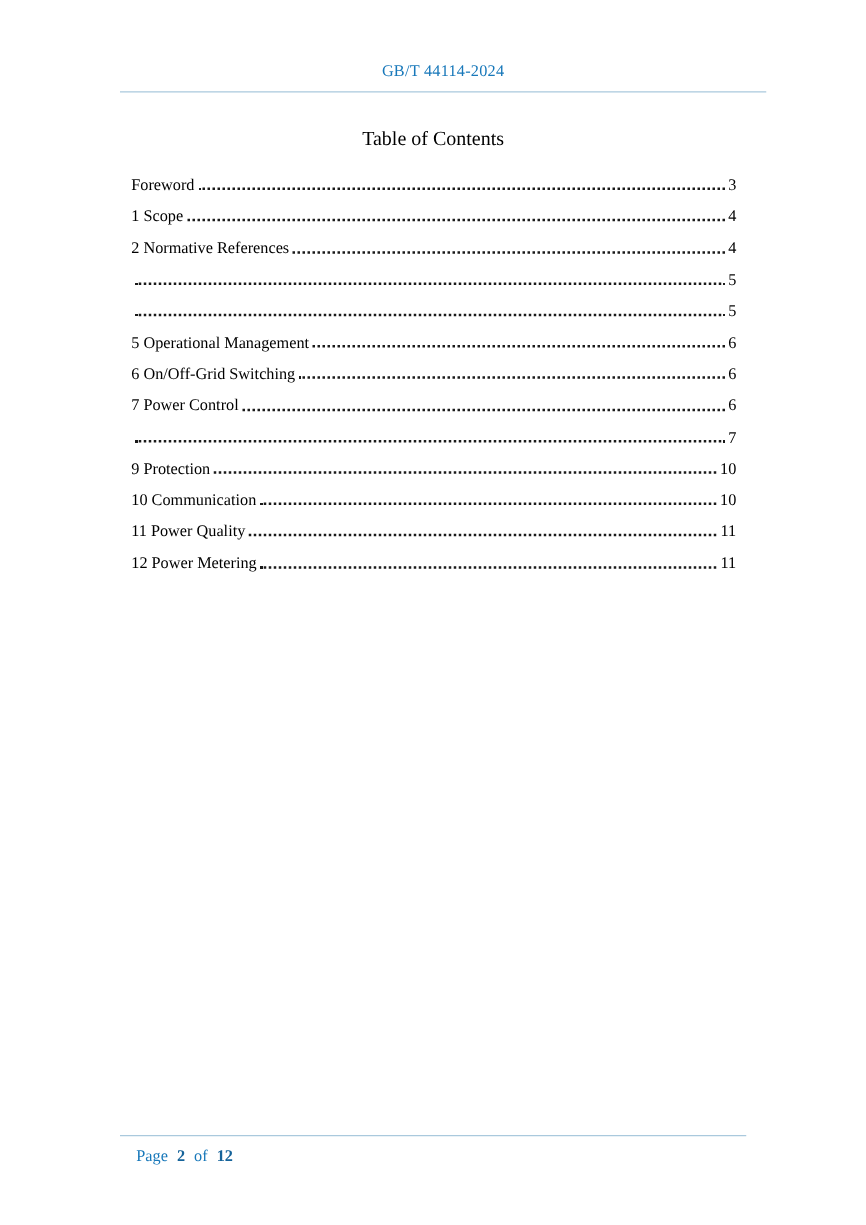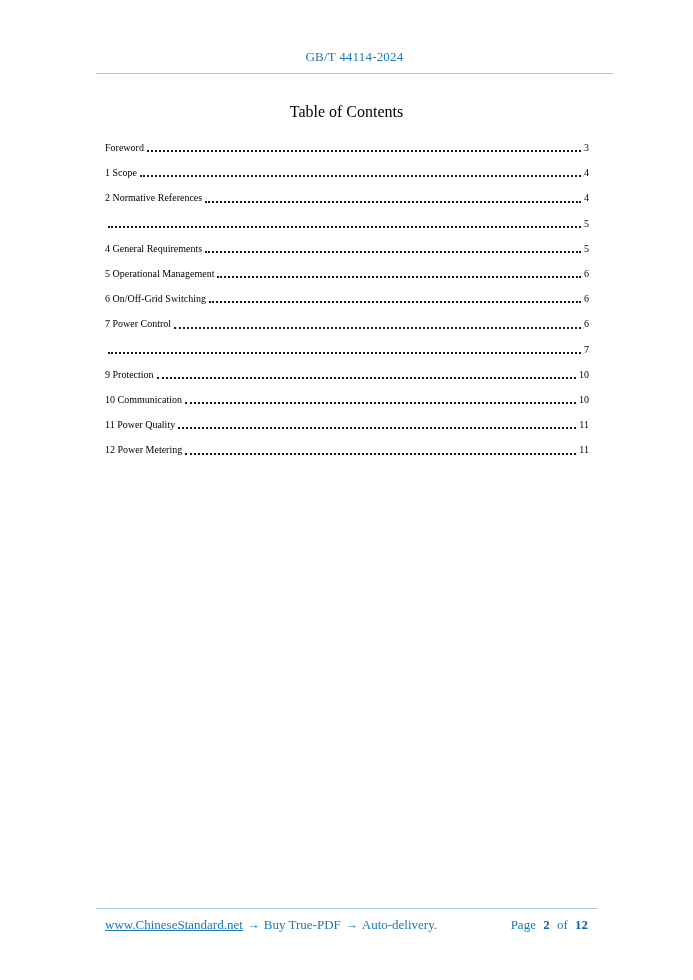--- a/index.html
+++ b/index.html
@@ -43,21 +43,21 @@
   }
   .toc {
     position: absolute;
     top: 135px;
     left: 105px;
     right: 104px;
   }
   .toc-row {
     display: flex;
     align-items: flex-end;
-    font-size: 10px;
+    font-size: 13px;
     line-height: 25.2px;
     white-space: nowrap;
   }
   .toc-label { flex: 0 0 auto; }
   .toc-dots {
     flex: 1 1 auto;
     border-bottom: 2px dotted #1a1a1a;
     margin: 0 3px 8px 3px;
     min-width: 20px;
   }
@@ -120,21 +120,20 @@
       <span class="toc-dots"></span>
       <span class="toc-page">4</span>
     </div>
 
     <div class="toc-row">
       <span class="toc-dots"></span>
       <span class="toc-page">5</span>
     </div>
 
     <div class="toc-row">
-      <span class="toc-label">4 General Requirements</span>
       <span class="toc-dots"></span>
       <span class="toc-page">5</span>
     </div>
 
     <div class="toc-row">
       <span class="toc-label">5 Operational Management</span>
       <span class="toc-dots"></span>
       <span class="toc-page">6</span>
     </div>
 
@@ -176,23 +175,20 @@
     <div class="toc-row">
       <span class="toc-label">12 Power Metering</span>
       <span class="toc-dots"></span>
       <span class="toc-page">11</span>
     </div>
   </div>
 
   <div class="footer">
     <hr class="footer-rule">
     <div class="footer-row">
-      <div class="footer-left">
-        <a>www.ChineseStandard.net</a><span class="sep">→</span><span>Buy True-PDF</span><span class="sep">→</span><span>Auto-delivery.</span>
-      </div>
       <div class="footer-right">
         <span>Page</span>
         <span class="num">2</span>
         <span>of</span>
         <span class="num">12</span>
       </div>
     </div>
   </div>
 
 </div>

